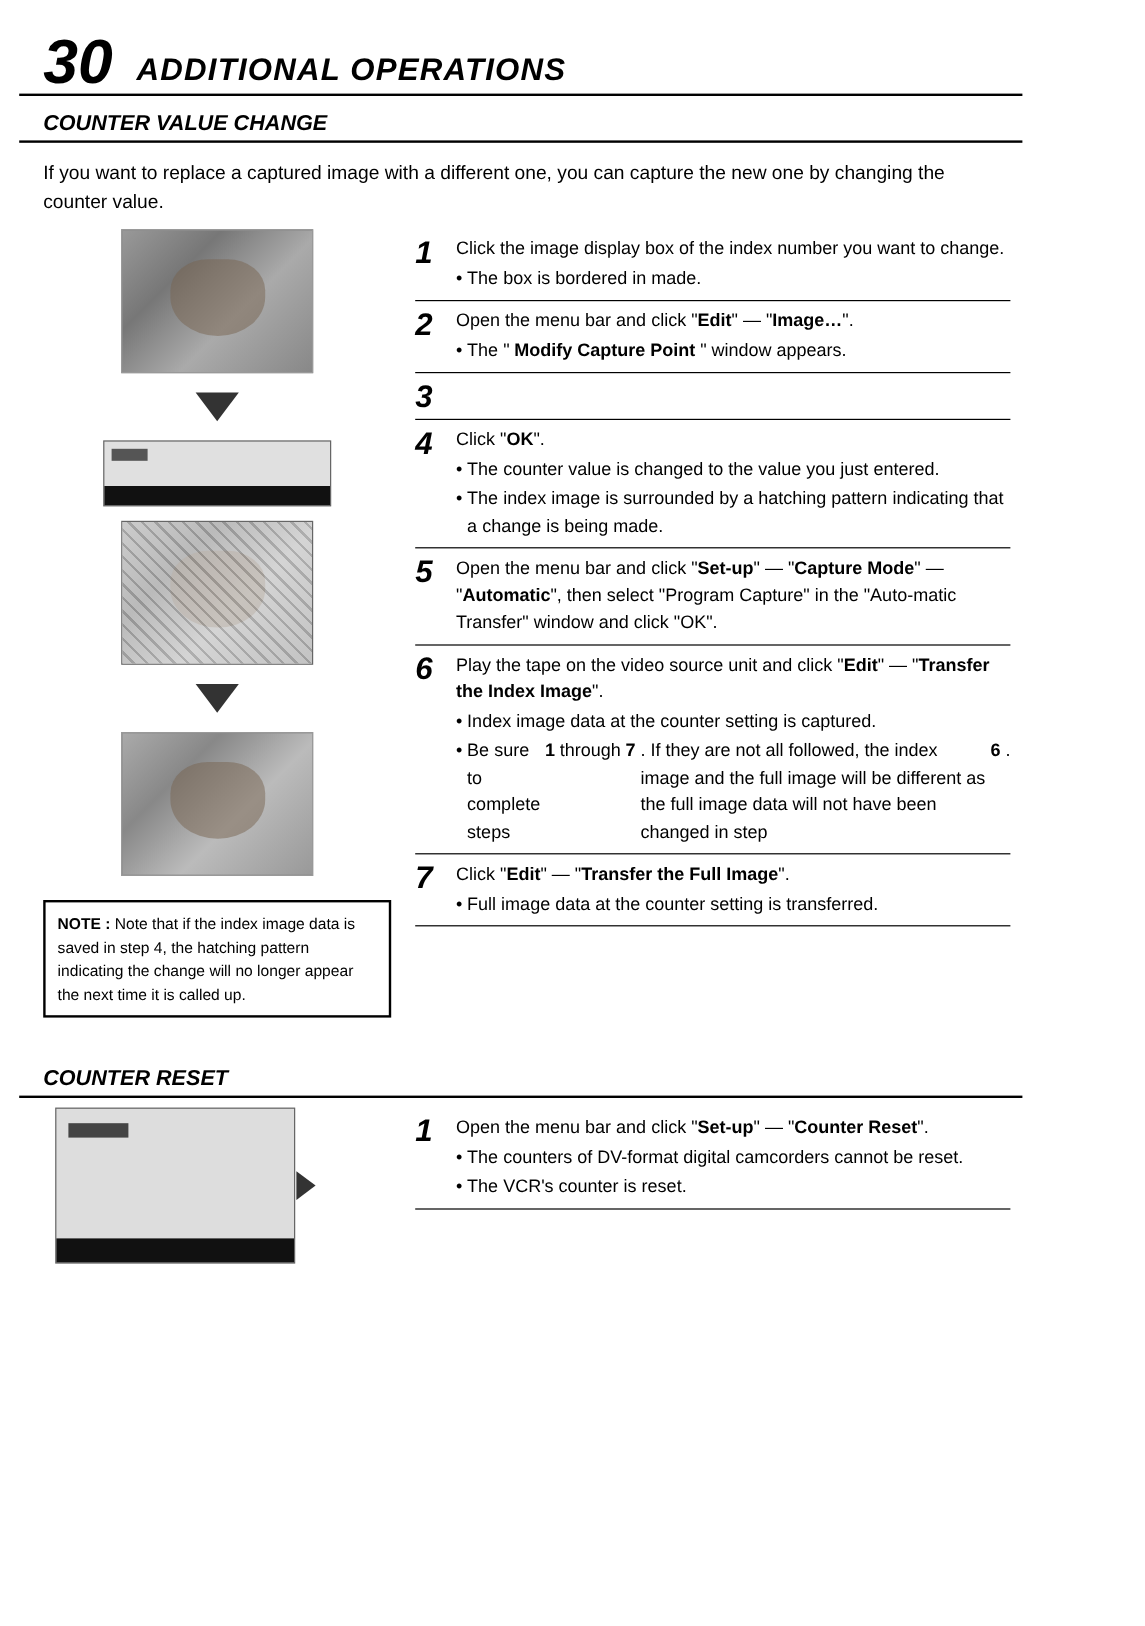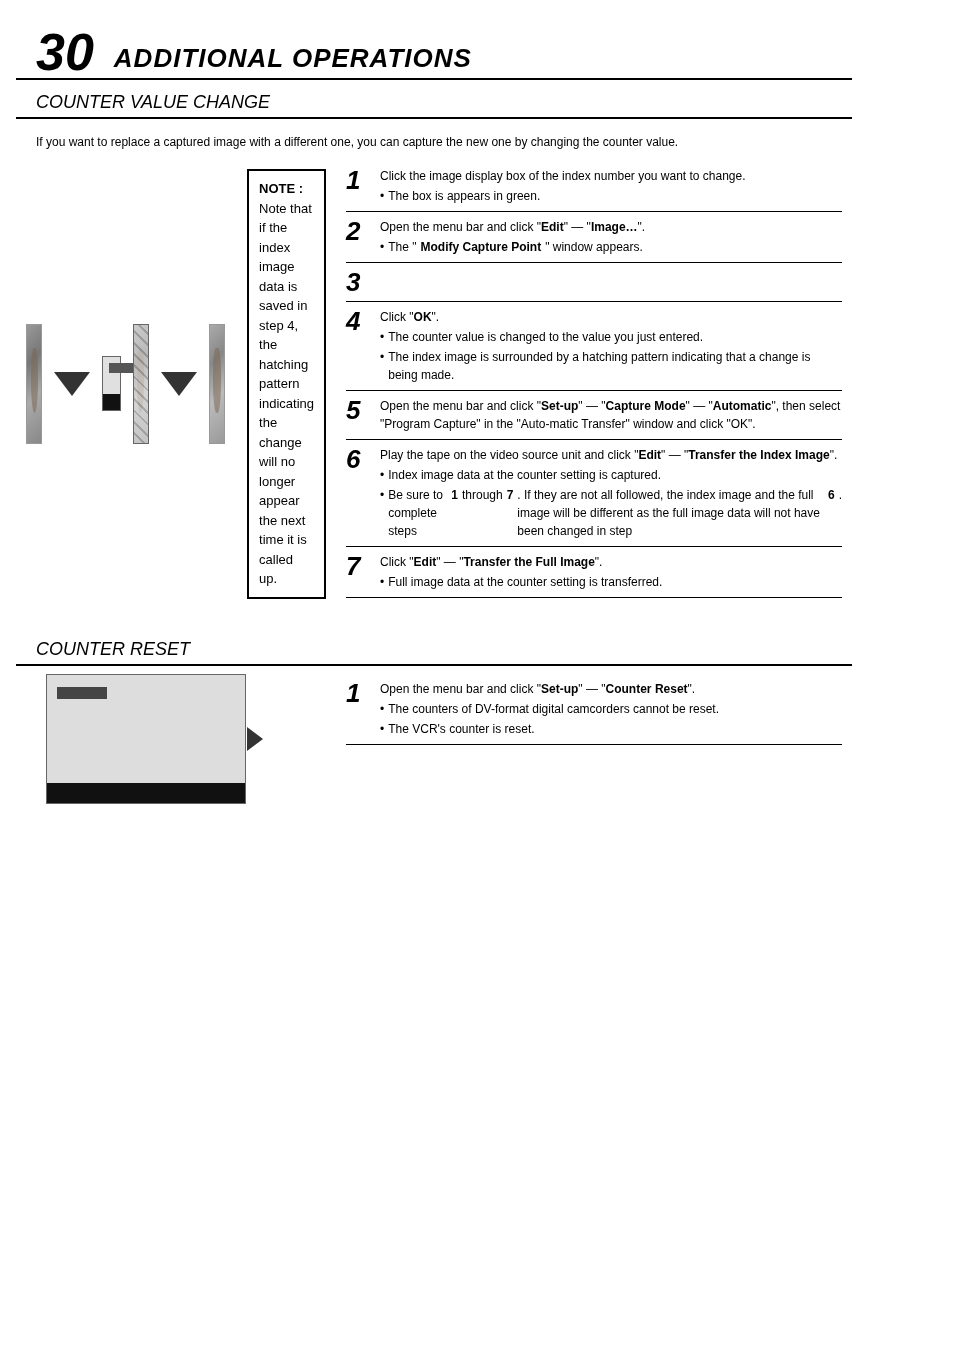--- a/index.html
+++ b/index.html
@@ -42,45 +42,45 @@
       font-weight: bold;
       letter-spacing: 1px;
       padding-bottom: 4px;
       align-self: flex-end;
     }
 
     
     .section-title {
       font-size: 18px;
       font-style: italic;
-      font-weight: normal;
+      font-weight: bold;
       padding: 6px 20px 4px 20px;
       border-bottom: 2px solid #000;
       margin-bottom: 8px;
     }
 
     .section-desc {
       padding: 6px 20px 10px 20px;
-      font-size: 12px;
+      font-size: 16px;
       line-height: 1.5;
     }
 
     
     .main-content {
       display: flex;
       padding: 0 10px 10px 10px;
       gap: 10px;
     }
 
     
     .left-col {
       width: 310px;
       flex-shrink: 0;
       display: flex;
-      flex-direction: row;
+      flex-direction: column;
       align-items: center;
       gap: 12px;
     }
 
     
     .right-col {
       flex: 1;
       display: flex;
       flex-direction: column;
     }
@@ -206,21 +206,21 @@
       font-size: 26px;
       font-weight: bold;
       font-style: italic;
       min-width: 28px;
       line-height: 1;
       flex-shrink: 0;
     }
 
     .step-content {
       flex: 1;
-      font-size: 12px;
+      font-size: 15px;
       line-height: 1.5;
     }
 
     .step-content .bullet {
       display: flex;
       gap: 4px;
       margin-top: 2px;
     }
 
     .step-content .bullet::before {
@@ -335,21 +335,21 @@
       </div>
 
     </div>
 
     <div class="right-col">
 
       <div class="step">
         <div class="step-number">1</div>
         <div class="step-content">
           Click the image display box of the index number you want to change.
-          <div class="bullet">The box is appears in green.</div>
+          <div class="bullet">The box is bordered in made.</div>
         </div>
       </div>
 
       <div class="step">
         <div class="step-number">2</div>
         <div class="step-content">
           Open the menu bar and click "<strong>Edit</strong>" — "<strong>Image…</strong>".
           <div class="bullet">The "<strong>Modify Capture Point</strong>" window appears.</div>
         </div>
       </div>

